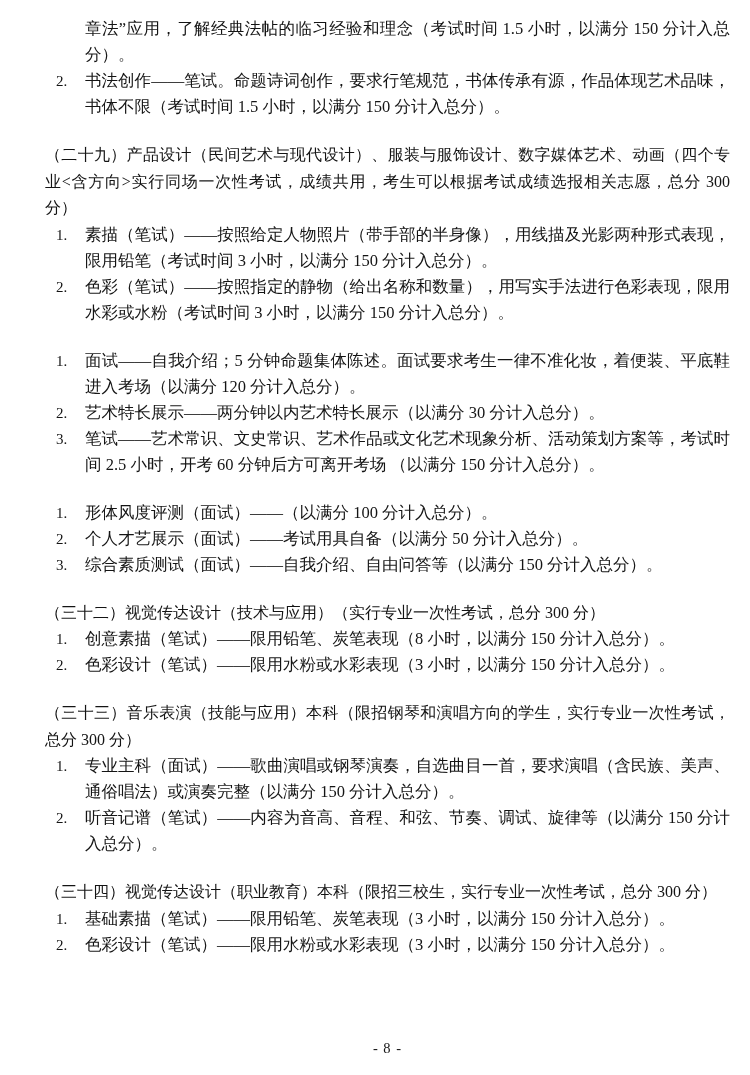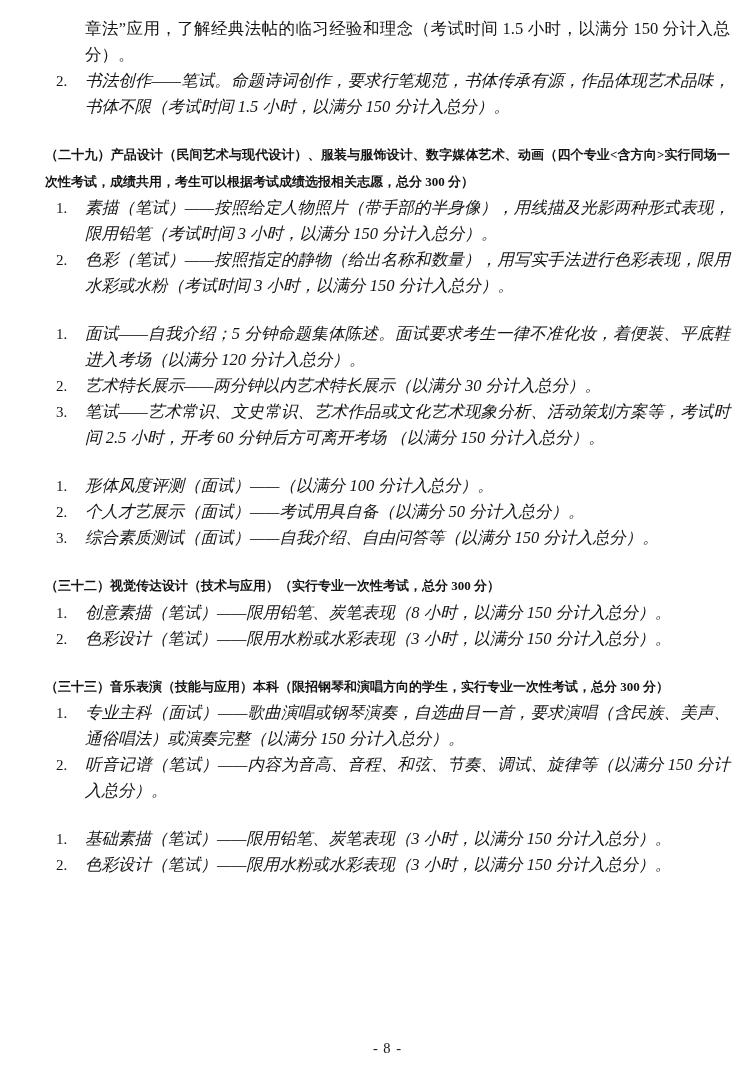--- a/index.html
+++ b/index.html
@@ -22,39 +22,38 @@
     line-height: 26px;
   }
   .cont-text {
     margin-left: 40px;
     text-align: justify;
   }
   .section {
     margin-top: 22px;
   }
   .heading {
-    font-weight: bold;
-    font-size: 13px;
+    font-weight: normal;
+    font-size: 16px;
     text-align: justify;
     line-height: 26.5px;
   }
   .list-item {
     display: flex;
     margin-left: 11px;
   }
   .num {
     flex: 0 0 29px;
     width: 29px;
     font-size: 15px;
     line-height: 26px;
   }
   .item-text {
     flex: 1;
     text-align: justify;
-    font-style: italic;
   }
   .footer {
     margin-top: auto;
     text-align: center;
     font-size: 14.5px;
     padding-bottom: 14px;
     letter-spacing: 1px;
   }
 </style>
 </head>
@@ -130,20 +129,21 @@
       <span class="num">1.</span>
       <div class="item-text">专业主科（面试）——歌曲演唱或钢琴演奏，自选曲目一首，要求演唱（含民族、美声、通俗唱法）或演奏完整（以满分 150 分计入总分）。</div>
     </div>
     <div class="list-item">
       <span class="num">2.</span>
       <div class="item-text">听音记谱（笔试）——内容为音高、音程、和弦、节奏、调试、旋律等（以满分 150 分计入总分）。</div>
     </div>
   </div>
 
   <div class="section">
+    <div class="heading">（三十四）视觉传达设计（职业教育）本科（限招三校生，实行专业一次性考试，总分 300 分）</div>
     <div class="list-item">
       <span class="num">1.</span>
       <div class="item-text">基础素描（笔试）——限用铅笔、炭笔表现（3 小时，以满分 150 分计入总分）。</div>
     </div>
     <div class="list-item">
       <span class="num">2.</span>
       <div class="item-text">色彩设计（笔试）——限用水粉或水彩表现（3 小时，以满分 150 分计入总分）。</div>
     </div>
   </div>
 

